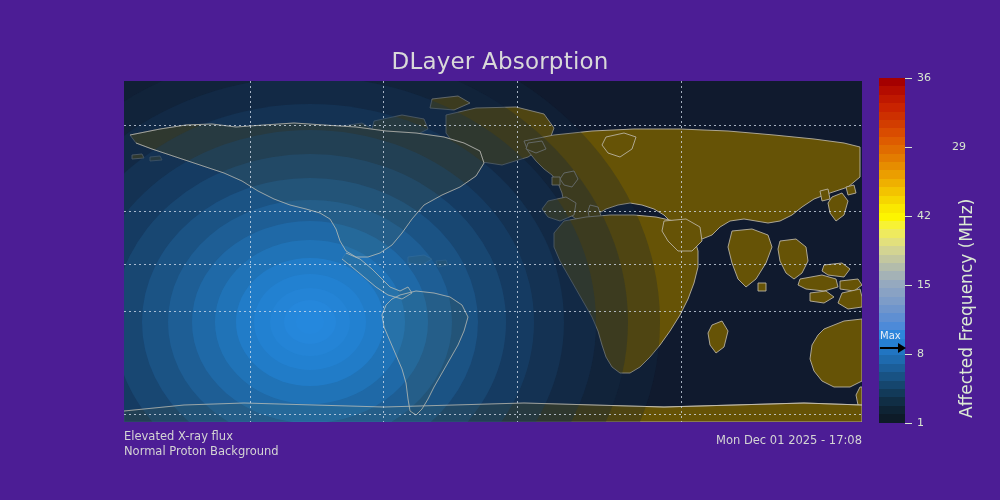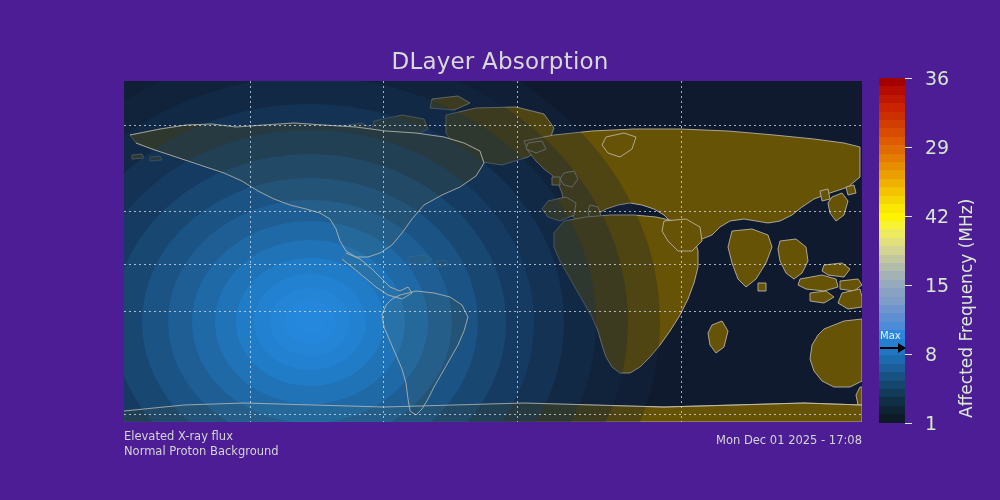--- a/index.html
+++ b/index.html
@@ -105,23 +105,22 @@
     align-items: center;
   }
   .tick-mark {
     width: 7px;
     height: 1px;
     background: #d7e6cf;
     margin-right: 5px;
   }
   .tick-label {
     color: #d7e6cf;
-    font-size: 19px;
+    font-size: 11px;
     line-height: 14px;
-    margin-left: 8px;
   }
 
   .cbar-axis-label {
     position: absolute;
     color: #dcead4;
     font-size: 17px;
     white-space: nowrap;
     transform-origin: 0 0;
     transform: rotate(-90deg);
     left: 956px;
@@ -432,21 +431,21 @@
         <div class="cbar-seg" style="height: 8.41463px; background: rgb(14, 35, 52);"></div>
         <div class="cbar-seg" style="height: 8.41463px; background: rgb(13, 27, 40);"></div>
       </div>
   </div>
 
   <div class="cbar-ticks" id="cbar-ticks">
       <div class="tick-row" style="top: 1px;">
         <div class="tick-mark"></div>
         <div class="tick-label">36</div>
       </div>
-      <div class="tick-row" style="top: 70px;">
+      <div class="tick-row" style="top: 70px; gap: 35px;">
         <div class="tick-mark"></div>
         <div class="tick-label">29</div>
       </div>
       <div class="tick-row" style="top: 139px;">
         <div class="tick-mark"></div>
         <div class="tick-label">42</div>
       </div>
       <div class="tick-row" style="top: 208px;">
         <div class="tick-mark"></div>
         <div class="tick-label">15</div>

